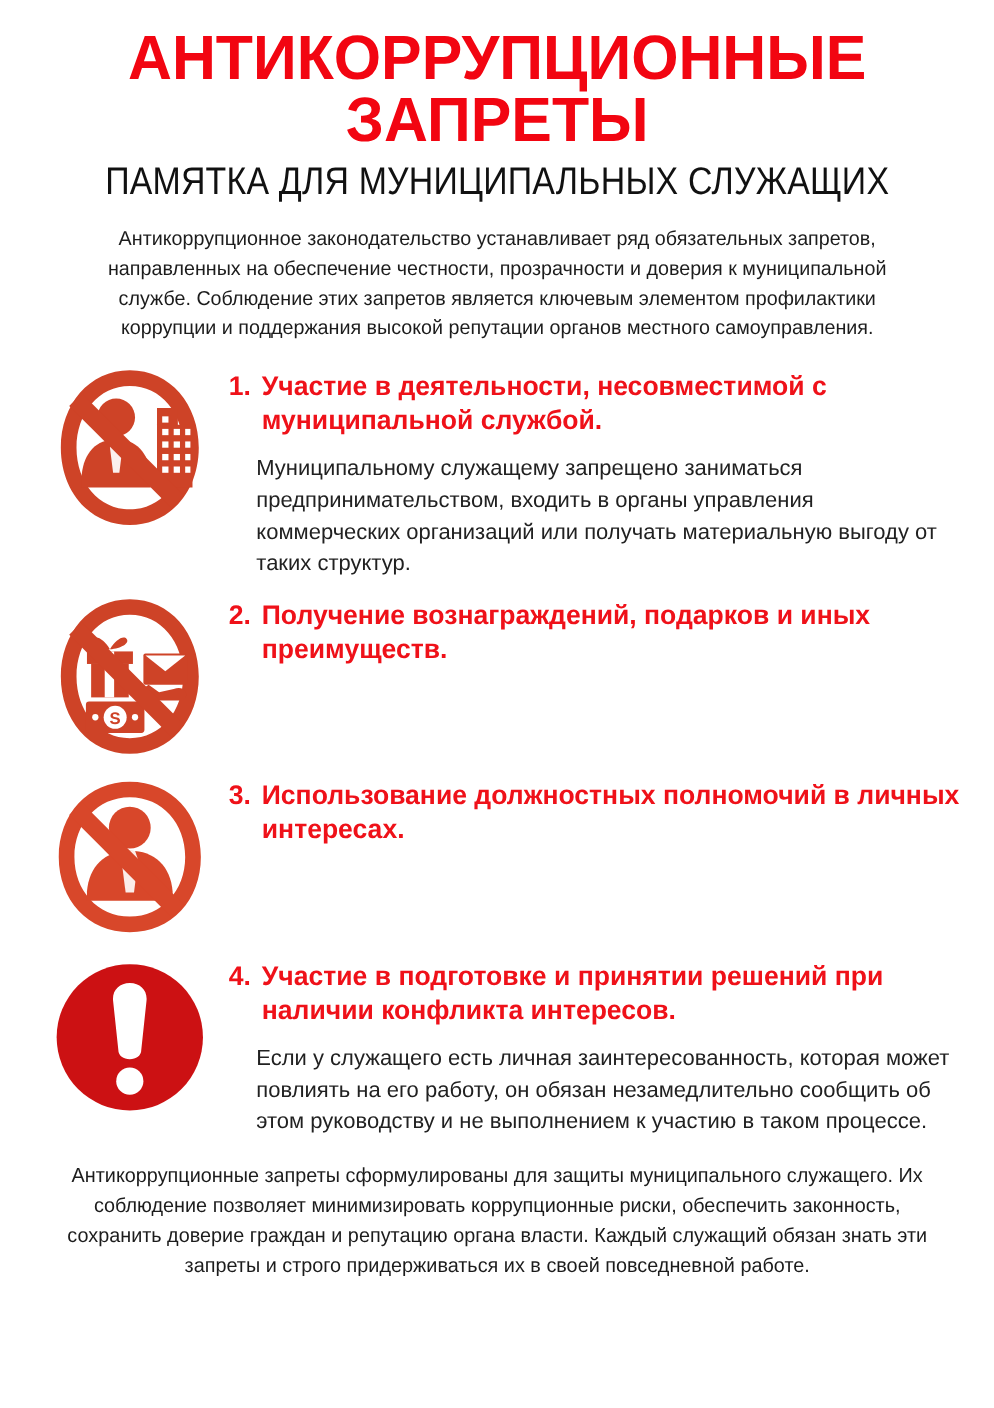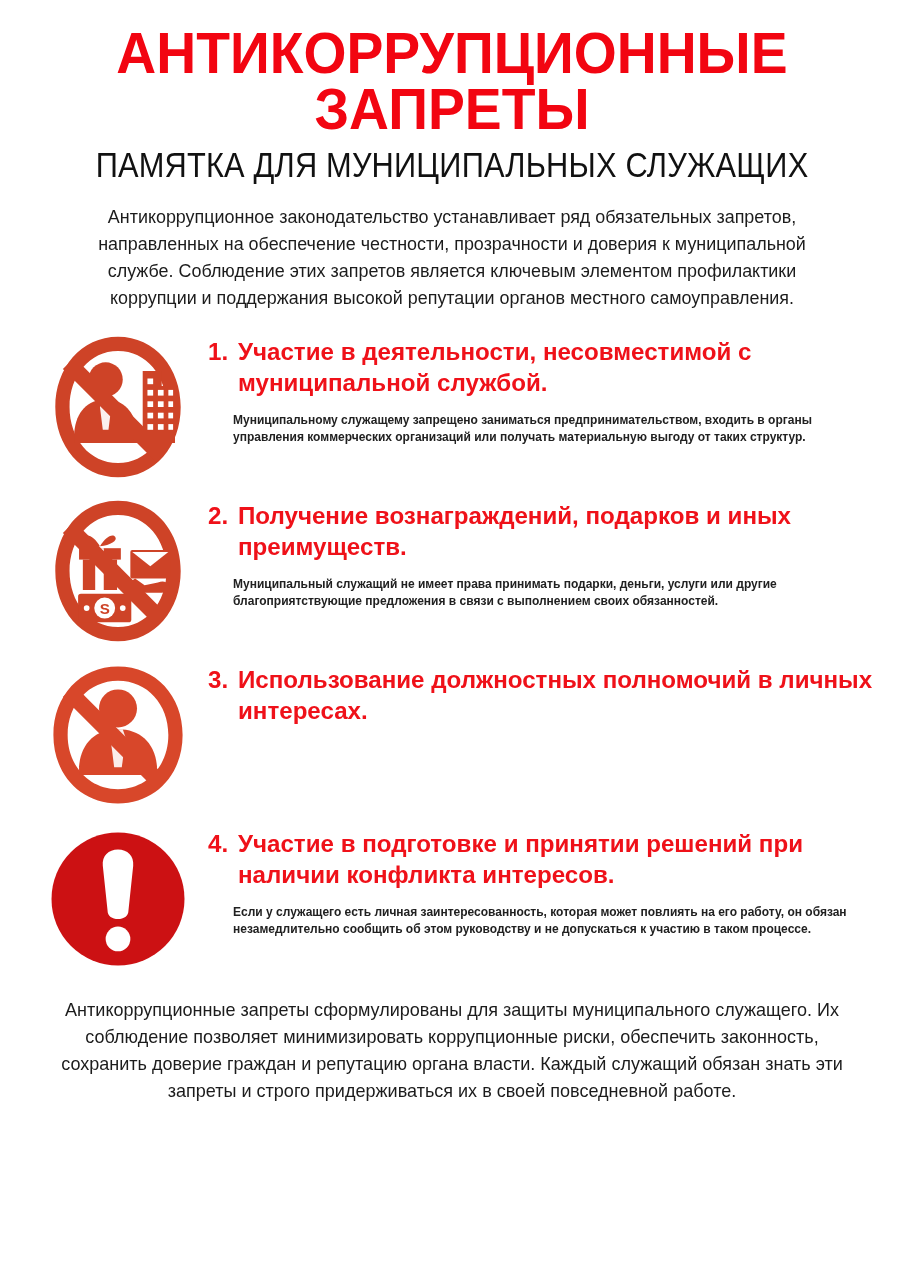--- a/index.html
+++ b/index.html
@@ -78,25 +78,24 @@
     font-size:24.5px;
     line-height:1.26;
     transform:scaleX(0.985);
     transform-origin:left top;
   }
   .item-num{ flex:0 0 auto; margin-right:10px; }
   .item-title{ flex:1 1 auto; }
   .item-body{
     margin-top:13px;
     margin-left:25px;
-    font-size:12px;
+    font-size:20px;
     line-height:1.44;
     color:#212121;
     max-width:640px;
-    font-weight:bold;
   }
 
   
   .footer{
     margin:22px auto 0 auto;
     width:800px;
     text-align:center;
     font-size:18.4px;
     line-height:1.46;
     color:#1c1c1c;
@@ -175,21 +174,20 @@
             <circle cx="85" cy="119" r="3" fill="#fff"></circle>
             <path d="M34 28 L132 126 L120 138 L22 40 Z"></path>
           </g>
         </svg>
       </div>
       <div class="text-cell">
         <div class="item-head">
           <span class="item-num">2.</span>
           <span class="item-title">Получение вознаграждений, подарков и иных преимуществ.</span>
         </div>
-        <div class="item-body">Муниципальный служащий не имеет права принимать подарки, деньги, услуги или другие благоприятствующие предложения в связи с выполнением своих обязанностей.</div>
       </div>
     </div>
 
     <div class="item">
       <div class="icon-cell">
         <svg width="152" height="152" viewBox="0 0 160 160" aria-hidden="true">
           <g fill="#d8472a">
             <path d="M80 8 C40 8 12 39 12 80 C12 121 40 152 80 152 C120 152 148 121 148 80 C148 39 120 8 80 8 Z M80 23 C111 23 133 48 133 80 C133 112 111 137 80 137 C49 137 27 112 27 80 C27 48 49 23 80 23 Z"></path>
             <circle cx="80" cy="52" r="20"></circle>
             <path d="M80 74 C56 74 41 89 39 113 L39 122 L121 122 L121 113 C119 89 104 74 80 74 Z"></path>
@@ -212,21 +210,21 @@
           <circle cx="80" cy="80" r="70" fill="#cc1113"></circle>
           <path d="M80 28 C70 28 63 35 64 45 L69 92 C69 98 74 101 80 101 C86 101 91 98 91 92 L96 45 C97 35 90 28 80 28 Z" fill="#ffffff"></path>
           <circle cx="80" cy="122" r="13" fill="#ffffff"></circle>
         </svg>
       </div>
       <div class="text-cell">
         <div class="item-head">
           <span class="item-num">4.</span>
           <span class="item-title">Участие в подготовке и принятии решений при наличии конфликта интересов.</span>
         </div>
-        <div class="item-body">Если у служащего есть личная заинтересованность, которая может повлиять на его работу, он обязан незамедлительно сообщить об этом руководству и не допускаться к участию в таком процессе.</div>
+        <div class="item-body">Если у служащего есть личная заинтересованность, которая может повлиять на его работу, он обязан незамедлительно сообщить об этом руководству и не выполнением к участию в таком процессе.</div>
       </div>
     </div>
 
   </div>
 
   <p class="footer">Антикоррупционные запреты сформулированы для защиты муниципального служащего. Их соблюдение позволяет минимизировать коррупционные риски, обеспечить законность, сохранить доверие граждан и репутацию органа власти. Каждый служащий обязан знать эти запреты и строго придерживаться их в своей повседневной работе.</p>
 
 </div>
 
 </body></html>

